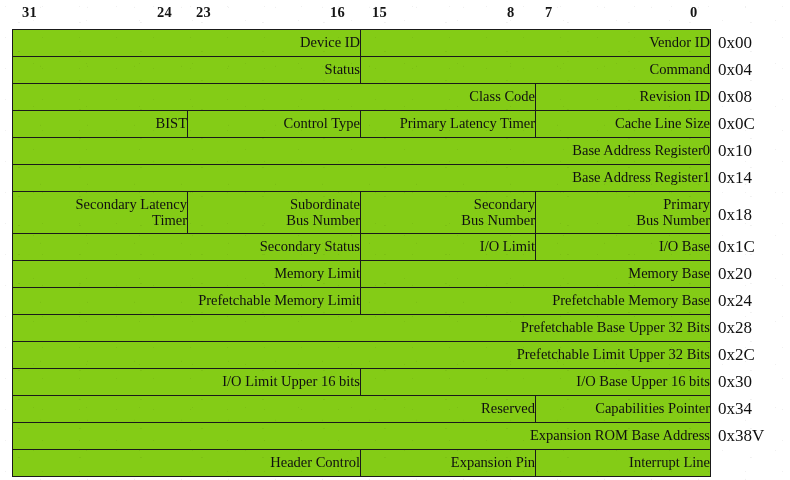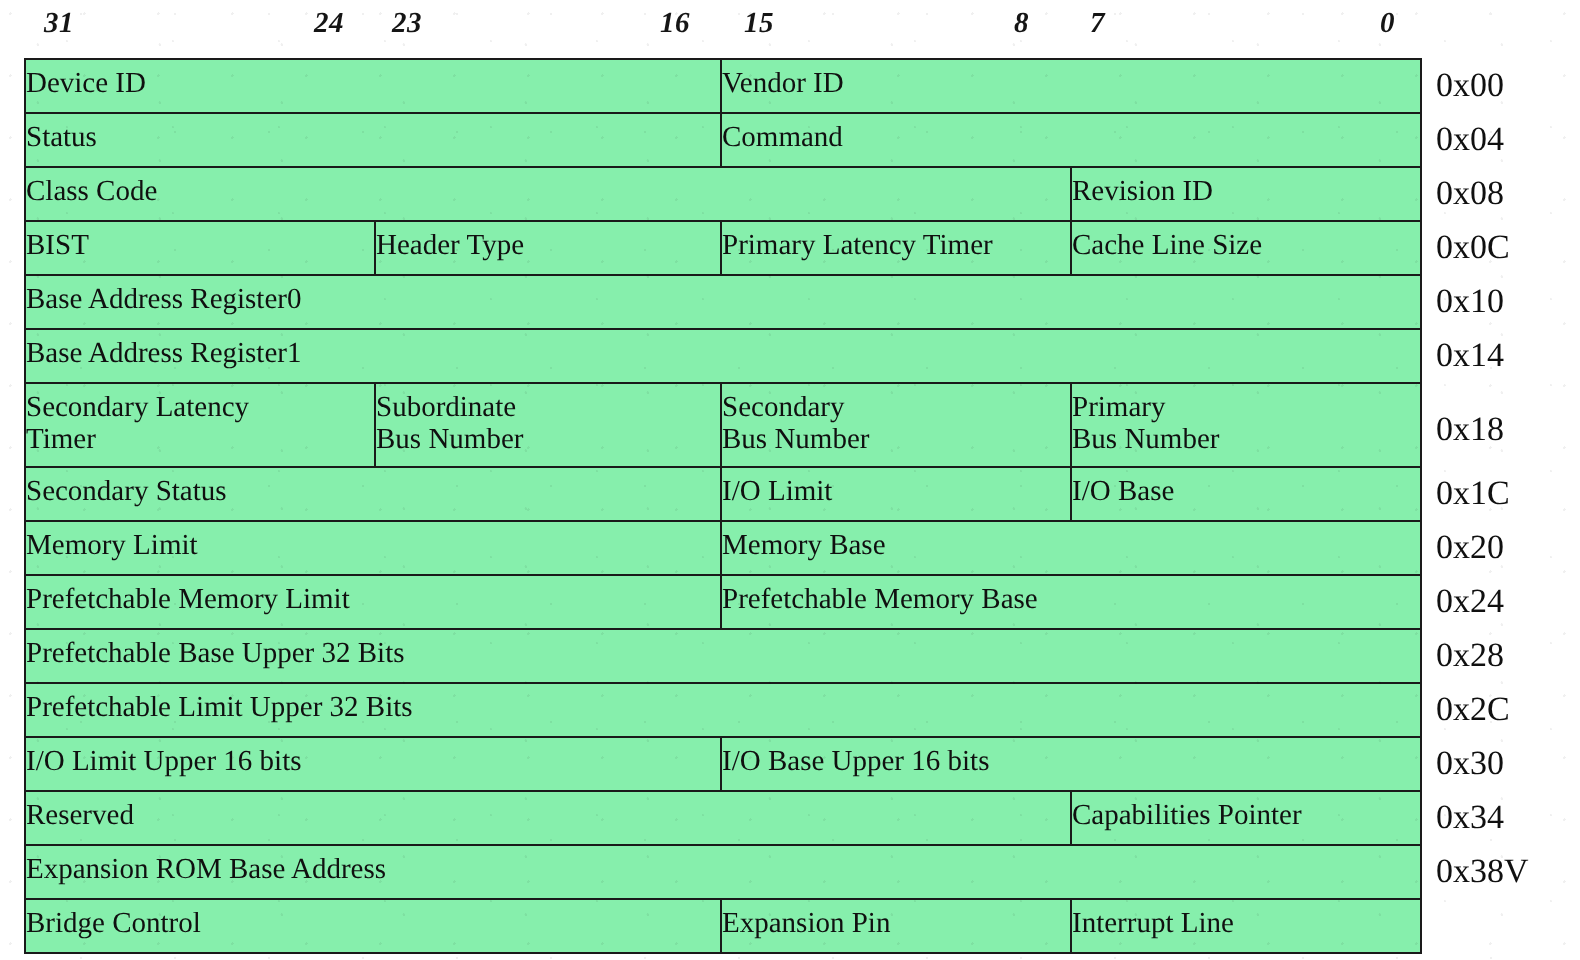--- a/index.html
+++ b/index.html
@@ -36,42 +36,41 @@
   }
   .bit-label {
     position: absolute;
     top: 2px;
     font-size: 14.5px;
     font-weight: 600;
     letter-spacing: 0.2px;
     line-height: 20px;
     color: #151515;
     white-space: nowrap;
-    font-style: italic;
   }
 
   
   .reg-table {
     position: absolute;
     left: 12px;
     top: 29px;
     width: 698px;
     border-collapse: collapse;
     table-layout: fixed;
   }
   .reg-table td {
     border: 1px solid #1a1a1a;
-    text-align: left;
+    text-align: right;
     vertical-align: middle;
     font-size: 14.5px;
     line-height: 15.5px;
     padding: 0;
     color: #101010;
     white-space: pre-line;
-    background: #86efac;
+    background: #84cc16;
   }
   .reg-table tr { height: 27px; }
   .reg-table tr.tall { height: 42px; }
 
   
   .offsets {
     position: absolute;
     left: 718px;
     top: 29px;
     width: 70px;
@@ -134,21 +133,21 @@
         <tr>
           <td colspan="2">Status</td>
           <td colspan="2">Command</td>
         </tr>
         <tr>
           <td colspan="3">Class Code</td>
           <td colspan="1">Revision ID</td>
         </tr>
         <tr>
           <td colspan="1">BIST</td>
-          <td colspan="1">Header Type</td>
+          <td colspan="1">Control Type</td>
           <td colspan="1">Primary Latency Timer</td>
           <td colspan="1">Cache Line Size</td>
         </tr>
         <tr>
           <td colspan="4">Base Address Register0</td>
         </tr>
         <tr>
           <td colspan="4">Base Address Register1</td>
         </tr>
         <tr class="tall">
@@ -185,21 +184,21 @@
           <td colspan="2">I/O Base Upper 16 bits</td>
         </tr>
         <tr>
           <td colspan="3">Reserved</td>
           <td colspan="1">Capabilities Pointer</td>
         </tr>
         <tr>
           <td colspan="4">Expansion ROM Base Address</td>
         </tr>
         <tr>
-          <td colspan="2">Bridge Control</td>
+          <td colspan="2">Header Control</td>
           <td colspan="1">Expansion Pin</td>
           <td colspan="1">Interrupt Line</td>
         </tr>
       </tbody>
   </table>
 
   <div class="offsets">
       <div class="offset-cell">0x00</div>
       <div class="offset-cell">0x04</div>
       <div class="offset-cell">0x08</div>

